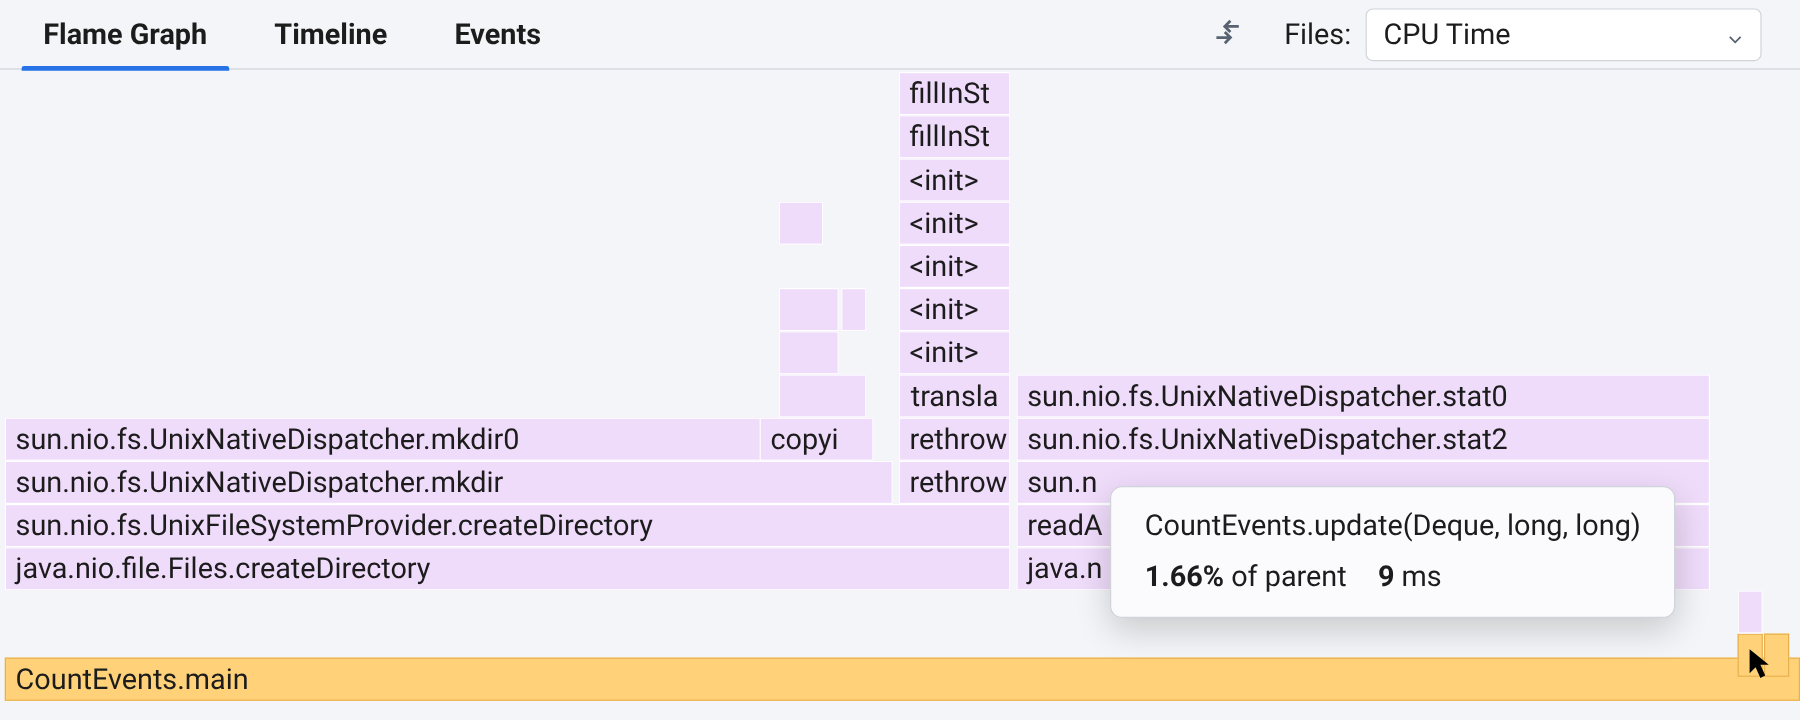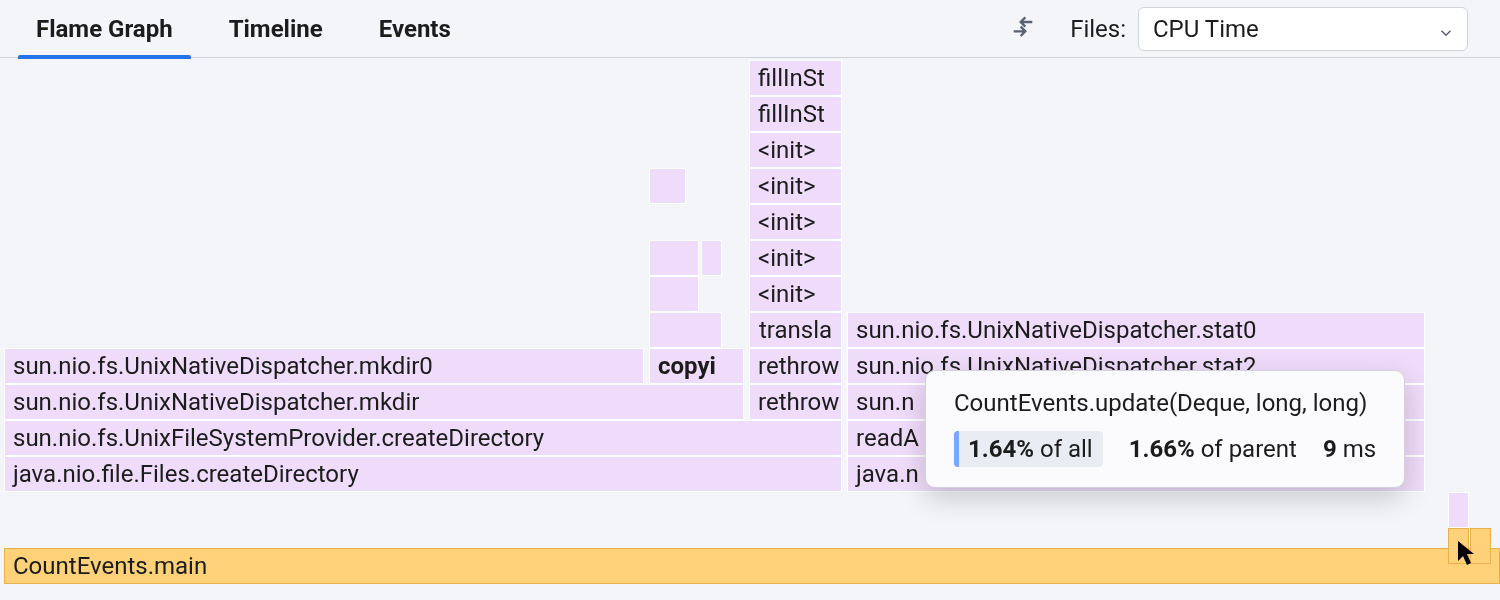--- a/index.html
+++ b/index.html
@@ -106,20 +106,21 @@
   
   .tooltip {
     position:absolute;
     background: var(--tooltip-bg);
     border: 1px solid var(--border);
     border-radius: 10px;
     box-shadow: 0 10px 28px rgba(0,0,0,.18);
     padding: 18px 28px 20px 28px;
     font-size: 24px;
     z-index: 20;
+    margin-top: 35px;
   }
   .tooltip .title { margin-bottom: 14px; }
   .tooltip .stats { display:flex; align-items:center; gap:26px;}
   .tooltip .stat-all {
     background:#e9edf3; padding:4px 10px 4px 14px; border-radius:4px;
     position:relative;
   }
   .tooltip .stat-all::before{
     content:""; position:absolute; left:0; top:0; bottom:0; width:5px;
     background:var(--tooltip-accent); border-radius:4px 0 0 4px;
@@ -165,41 +166,40 @@
     <div class="frame root" style="left: 1470px; width: 21px; bottom: 36px;"><span></span></div>
     <div class="frame" style="left: 1448px; width: 21px; bottom: 72px;"><span></span></div>
     <div class="frame" style="left: 4px; width: 838px; bottom: 108px;"><span>java.nio.file.Files.createDirectory</span></div>
     <div class="frame" style="left: 847px; width: 578px; bottom: 108px;"><span>java.n</span></div>
     <div class="frame" style="left: 4px; width: 838px; bottom: 144px;"><span>sun.nio.fs.UnixFileSystemProvider.createDirectory</span></div>
     <div class="frame" style="left: 847px; width: 578px; bottom: 144px;"><span>readA</span></div>
     <div class="frame" style="left: 4px; width: 740px; bottom: 180px;"><span>sun.nio.fs.UnixNativeDispatcher.mkdir</span></div>
     <div class="frame" style="left: 749px; width: 93px; bottom: 180px;"><span>rethrow</span></div>
     <div class="frame" style="left: 847px; width: 578px; bottom: 180px;"><span>sun.n</span></div>
     <div class="frame" style="left: 4px; width: 640px; bottom: 216px;"><span>sun.nio.fs.UnixNativeDispatcher.mkdir0</span></div>
-    <div class="frame" style="left: 649px; width: 95px; bottom: 216px; font-weight: bold;"><span>copyi</span></div>
+    <div class="frame" style="left: 633px; width: 95px; bottom: 216px;"><span>copyi</span></div>
     <div class="frame" style="left: 749px; width: 93px; bottom: 216px;"><span>rethrow</span></div>
     <div class="frame" style="left: 847px; width: 578px; bottom: 216px;"><span>sun.nio.fs.UnixNativeDispatcher.stat2</span></div>
     <div class="frame" style="left: 649px; width: 73px; bottom: 252px;"><span></span></div>
     <div class="frame" style="left: 749px; width: 93px; bottom: 252px; text-align: center;"><span>transla</span></div>
     <div class="frame" style="left: 847px; width: 578px; bottom: 252px;"><span>sun.nio.fs.UnixNativeDispatcher.stat0</span></div>
     <div class="frame" style="left: 649px; width: 50px; bottom: 288px;"><span></span></div>
     <div class="frame" style="left: 749px; width: 93px; bottom: 288px;"><span>&lt;init&gt;</span></div>
     <div class="frame" style="left: 649px; width: 50px; bottom: 324px;"><span></span></div>
     <div class="frame" style="left: 701px; width: 21px; bottom: 324px;"><span></span></div>
     <div class="frame" style="left: 749px; width: 93px; bottom: 324px;"><span>&lt;init&gt;</span></div>
     <div class="frame" style="left: 749px; width: 93px; bottom: 360px;"><span>&lt;init&gt;</span></div>
     <div class="frame" style="left: 649px; width: 37px; bottom: 396px;"><span></span></div>
     <div class="frame" style="left: 749px; width: 93px; bottom: 396px;"><span>&lt;init&gt;</span></div>
     <div class="frame" style="left: 749px; width: 93px; bottom: 432px;"><span>&lt;init&gt;</span></div>
     <div class="frame" style="left: 749px; width: 93px; bottom: 468px;"><span>fillInSt</span></div>
     <div class="frame" style="left: 749px; width: 93px; bottom: 504px;"><span>fillInSt</span></div>
     <div class="tooltip" style="left: 925px; top: 312px;">
       <div class="title">CountEvents.update(Deque, long, long)</div>
       <div class="stats">
-        <span class="stat-all"><b>1.64%</b> of all</span>
         <span><b>1.66%</b> of parent</span>
         <span><b>9</b> ms</span>
       </div>
     </div>
     <div class="cursor" style="left: 1457px; top: 482px;"><svg viewBox="0 0 20 26" width="20" height="26">
         <path d="M1 1 L1 21 L6 16 L10 25 L14 23 L10 14 L17 14 Z"></path>
       </svg></div>
   </div>
 
 </body></html>

